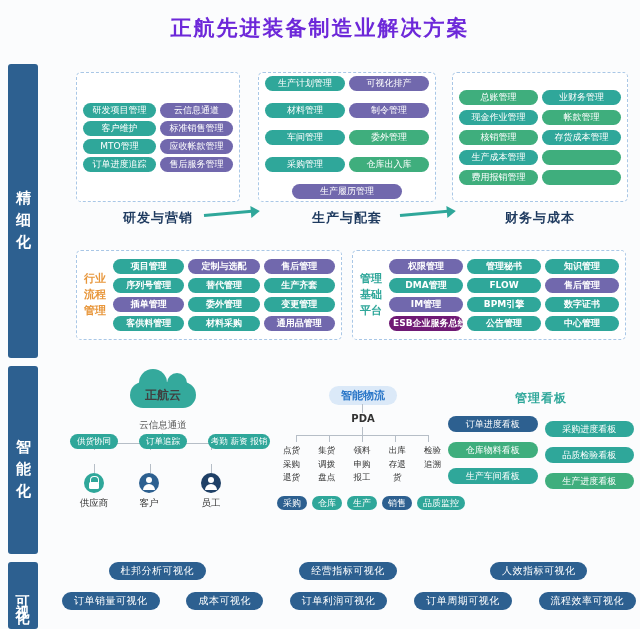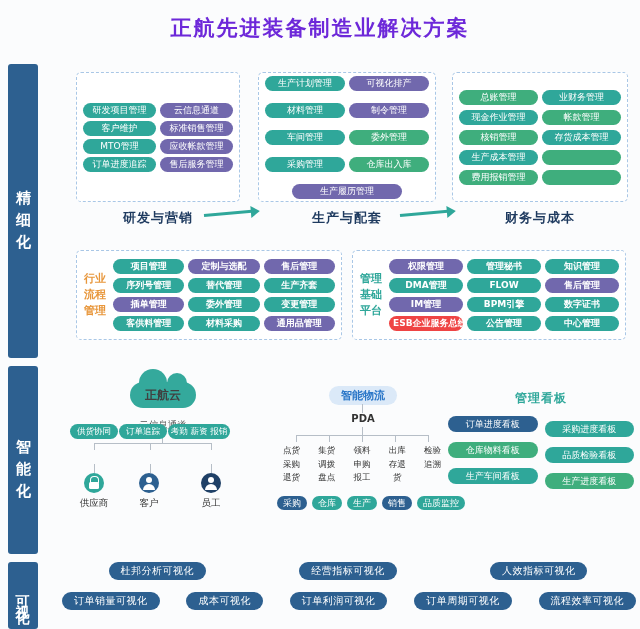--- a/index.html
+++ b/index.html
@@ -19,21 +19,21 @@
   .g2{left:258px;width:176px;height:128px}
   .g3{left:452px;width:174px;height:128px}
   .pillbox{display:flex;flex-direction:column;justify-content:center;height:100%;
            padding:5px 6px;box-sizing:border-box;}
   .g1 .pillbox{gap:3px}.g2 .pillbox{gap:12px}.g3 .pillbox{gap:5px}
   .prow{display:flex;gap:4px;justify-content:center;}
   .pill{color:#fff;font-size:9px;line-height:1;padding:3px 4px;border-radius:8px;
         text-align:center;white-space:nowrap;flex:1;overflow:hidden;}
   .prow .pill:only-child{flex:0 0 62%;}
   .c-teal{background:#2fa79a}.c-purple{background:#7168ad}.c-green{background:#3fae7d}
-  .c-blue{background:#2d6090}.c-dteal{background:#ef4444}
+  .c-blue{background:#2d6090}.c-dteal{background:#701a75}
   .glabel{position:absolute;left:0;right:0;top:136px;text-align:center;
           font-weight:bold;font-size:13px;color:#1e3a5f;letter-spacing:1px;}
   .arrow{position:absolute;top:214px;height:3px;background:#2fa79a;width:48px;
          transform:rotate(-5deg);transform-origin:left center;}
   .arrow::after{content:'';position:absolute;right:-8px;top:-4.5px;width:0;height:0;
          border-left:9px solid #2fa79a;border-top:6px solid transparent;border-bottom:6px solid transparent;}
   .a1{left:204px}.a2{left:400px}
   
   .mgroup{position:absolute;top:250px;height:90px;border:1.5px dashed #a9c7e6;border-radius:5px;
           background:#fff;display:flex;align-items:center;gap:6px;padding:4px 6px;box-sizing:border-box;}
@@ -43,21 +43,21 @@
   .orange{color:#e8973c}.tealc{color:#2fa79a}
   .mgroup .pillbox{flex:1;gap:4px;padding:0;height:auto;font-weight:bold;}
   
   .cloud{position:absolute;left:130px;top:382px;width:66px;height:26px;background:#34a99c;border-radius:13px;}
   .cloud::before{content:'';position:absolute;left:9px;top:-13px;width:28px;height:28px;border-radius:50%;background:#34a99c;}
   .cloud::after{content:'';position:absolute;right:9px;top:-9px;width:20px;height:20px;border-radius:50%;background:#34a99c;}
   .cloud b{position:relative;z-index:2;display:block;text-align:center;color:#404040;
            font-size:12px;line-height:26px;font-weight:bold;}
   .channel{position:absolute;left:128px;top:419px;width:70px;text-align:center;font-size:9.5px;color:#555;}
   .ln{position:absolute;background:#b6bec7;width:1px;}
-  .csvc{position:absolute;left:70px;top:424px;display:flex;gap:1px;}
+  .csvc{position:absolute;left:70px;top:434px;display:flex;gap:21px;}
   .spill{flex:none;font-size:8.5px;padding:3px 0;border-radius:8px;}
   .roles{position:absolute;left:70px;top:473px;display:flex;gap:7px;}
   .role{display:flex;flex-direction:column;align-items:center;gap:4px;}
   .rlabel{font-size:9.5px;color:#333;}
   .ricon{width:20px;height:20px;border-radius:50%;position:relative;display:block;}
   .r-lock{background:#2fa79a}.r-user-blue{background:#2d6090}.r-user-navy{background:#1f4066}
   .ricon i{position:absolute;display:block;}
   .lk-sh{left:6px;top:3px;width:7px;height:6px;border:1.5px solid #fff;border-bottom:none;border-radius:4px 4px 0 0;}
   .lk-bd{left:5px;top:9px;width:10px;height:7px;background:#fff;border-radius:1.5px;}
   .us-hd{left:7px;top:4px;width:6px;height:6px;border-radius:50%;background:#fff;}

